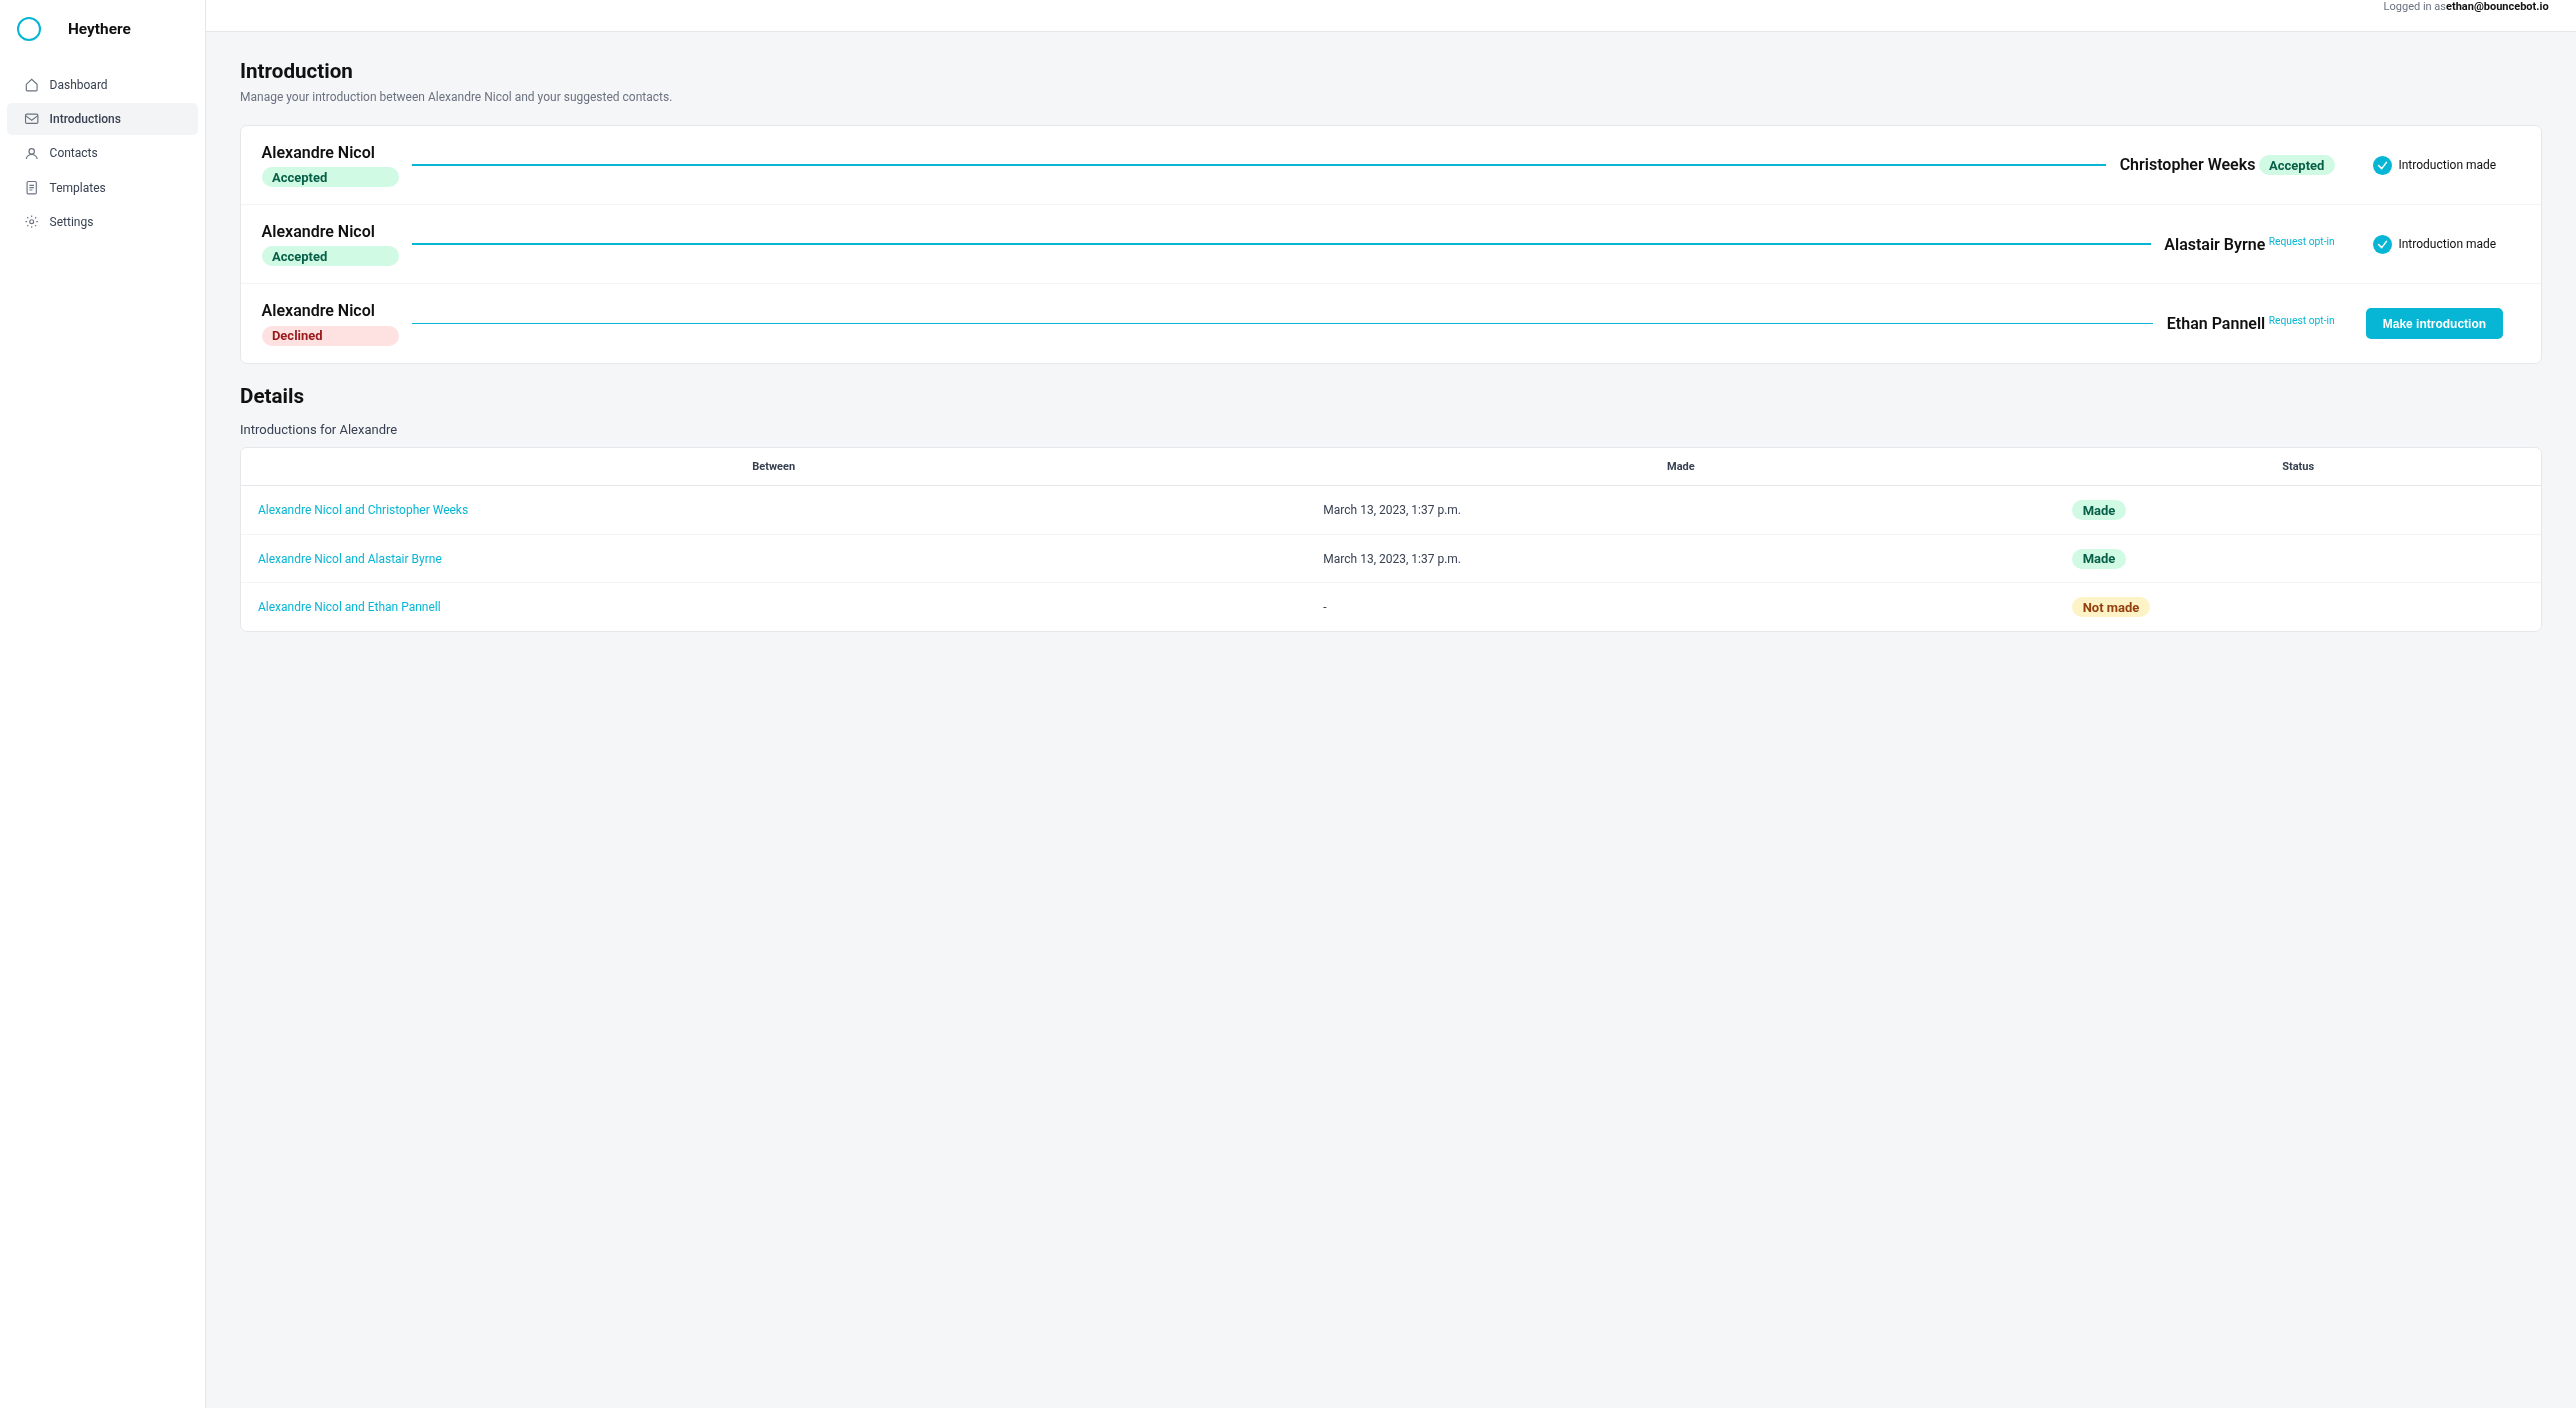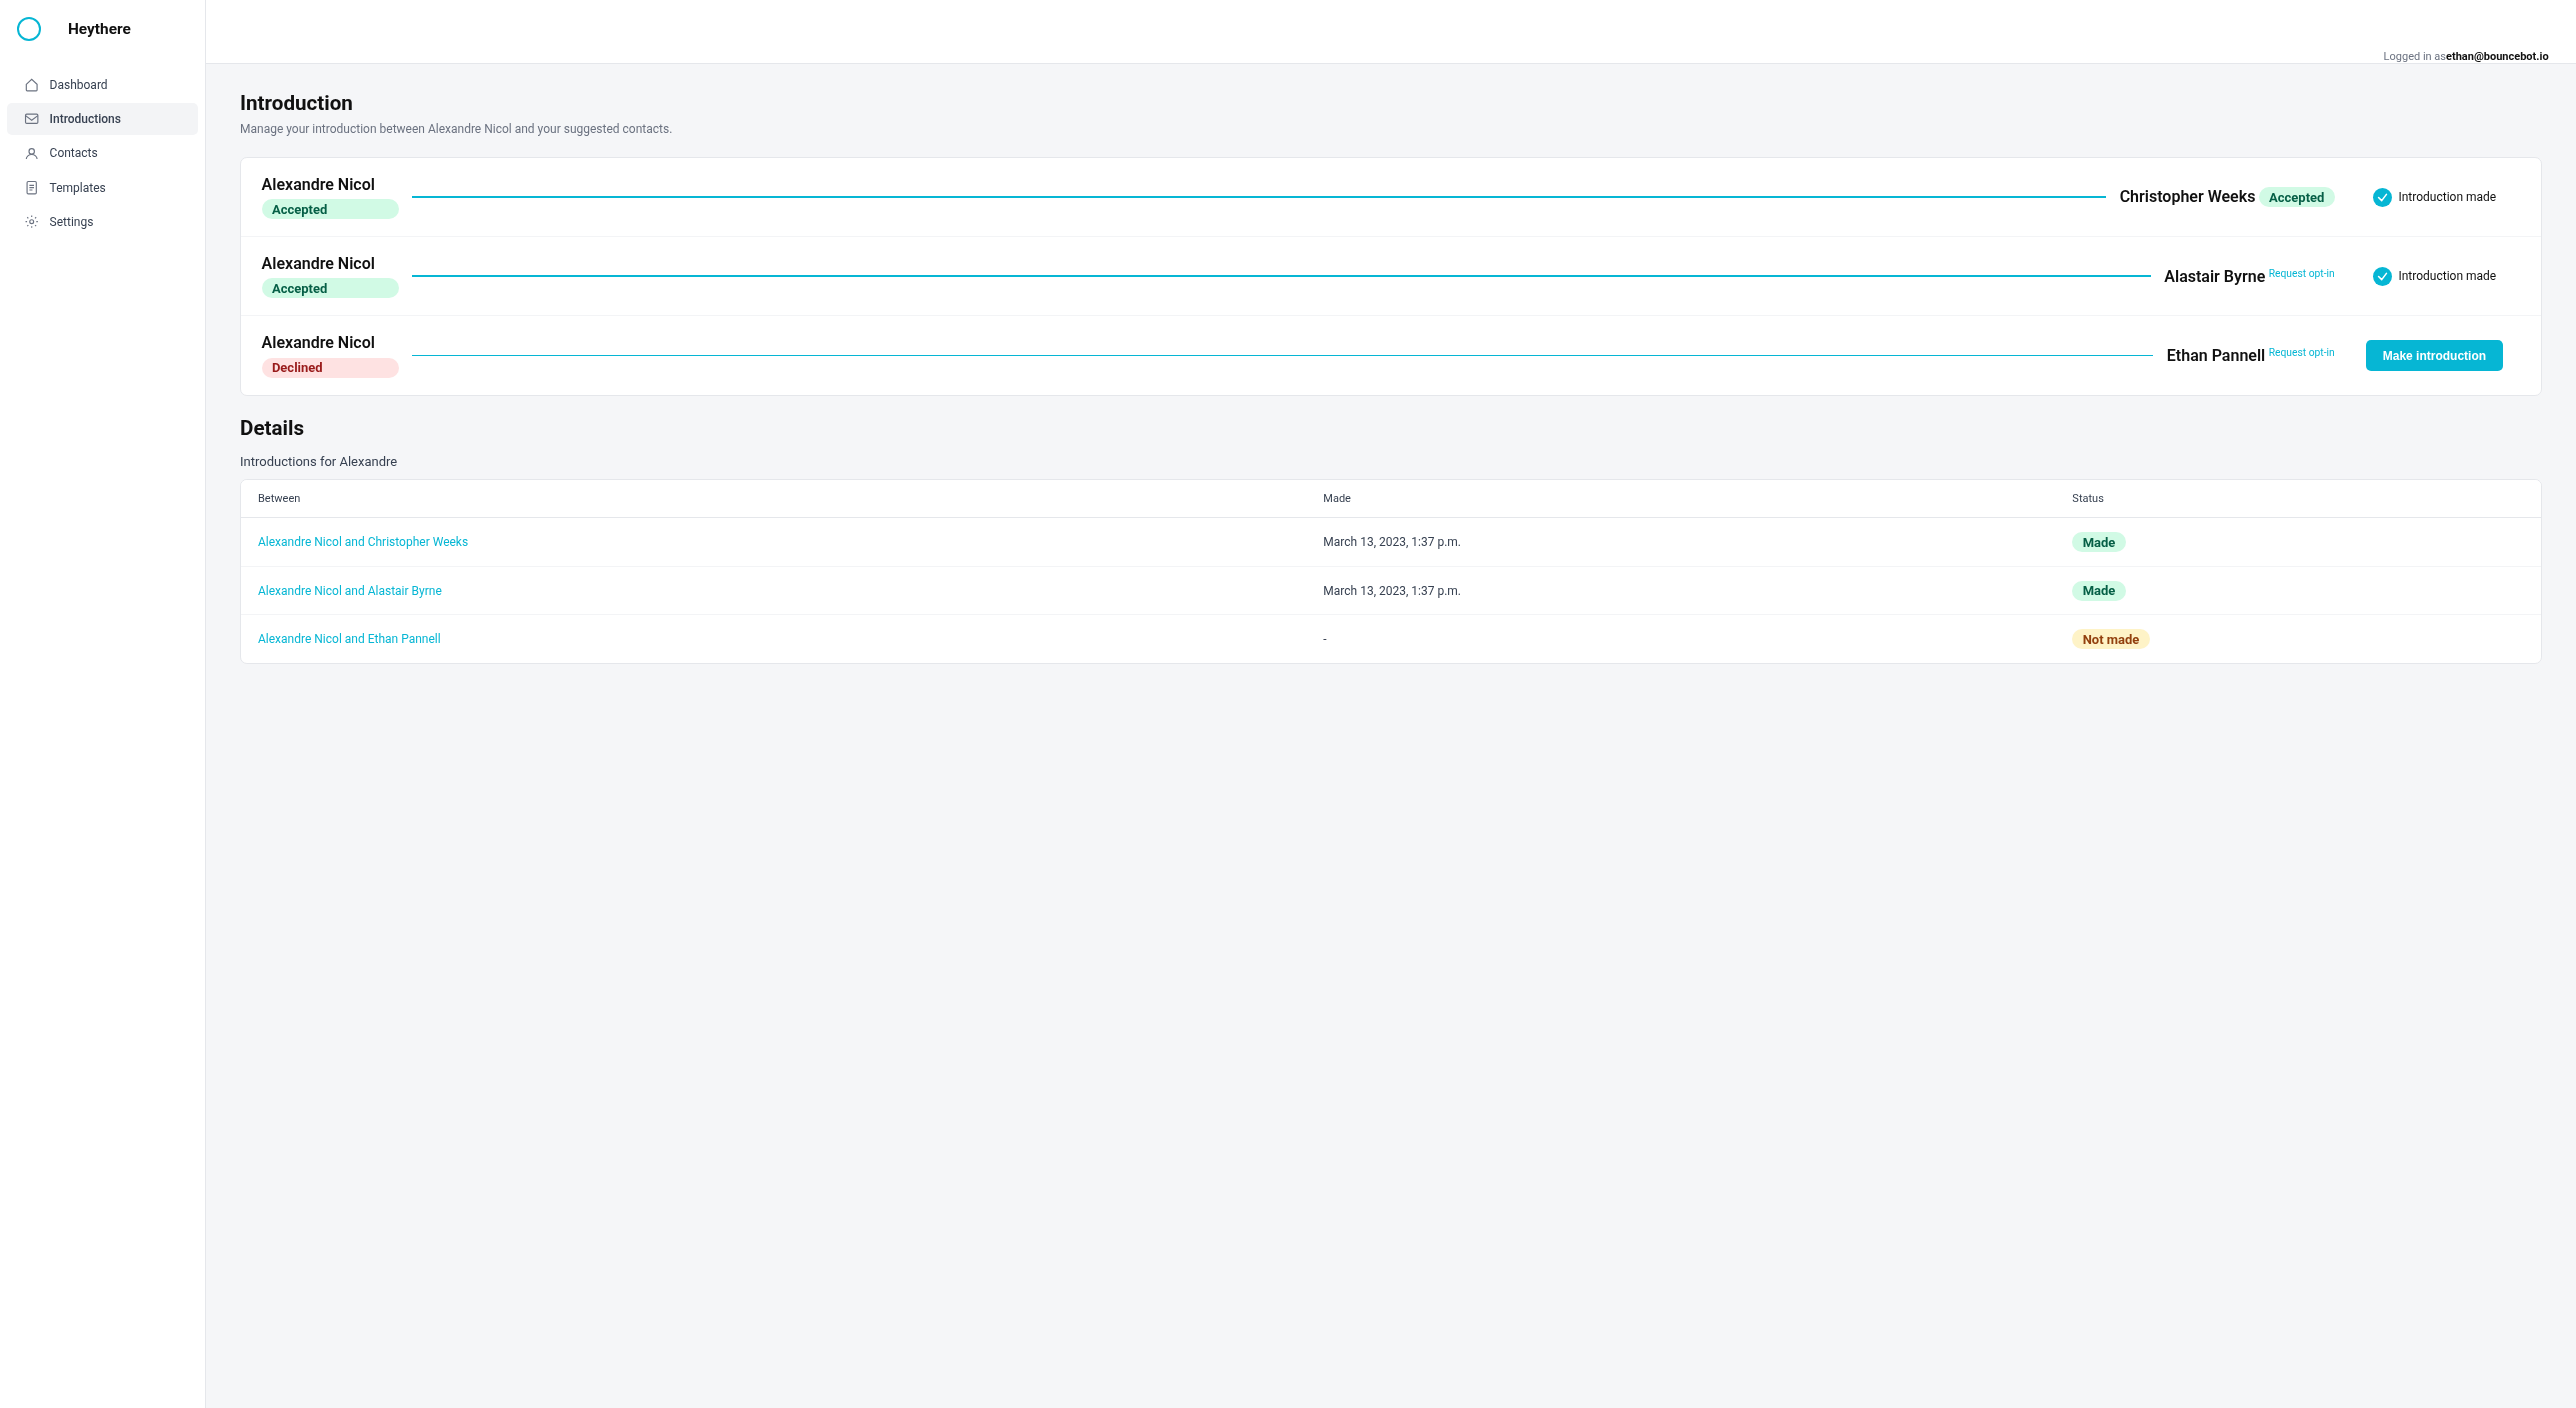--- a/index.html
+++ b/index.html
@@ -57,25 +57,25 @@
       height: 15.4px;
       display: flex;
       align-items: center;
       justify-content: center;
       color: #6b7280;
     }
     .nav-icon svg { width: 15.4px; height: 15.4px; }
 
     
     .header {
-      height: 64px;
+      height: 32px;
       background: #fff;
       border-bottom: 0.9px solid #e5e7eb;
       display: flex;
-      align-items: flex-end;
+      align-items: flex-start;
       justify-content: flex-end;
       padding: 0 27.4px;
       font-size: 11px;
       color: #6b7280;
     }
     .header strong { color: #111; }
 
     
     .main-container {
       flex: 1;
@@ -212,23 +212,23 @@
       border: 0.9px solid #e5e7eb;
       border-radius: 6.9px;
       overflow: hidden;
     }
     table {
       width: 100%;
       border-collapse: collapse;
     }
     thead th {
       padding: 12px 17px;
-      text-align: left;
+      text-align: center;
       font-size: 11px;
-      font-weight: 400;
+      font-weight: 700;
       color: #374151;
       background: #fff;
       border-bottom: 0.9px solid #e5e7eb;
     }
     tbody td {
       padding: 13.7px 17px;
       font-size: 12px;
       color: #374151;
       border-bottom: 0.9px solid #f3f4f6;
     }

